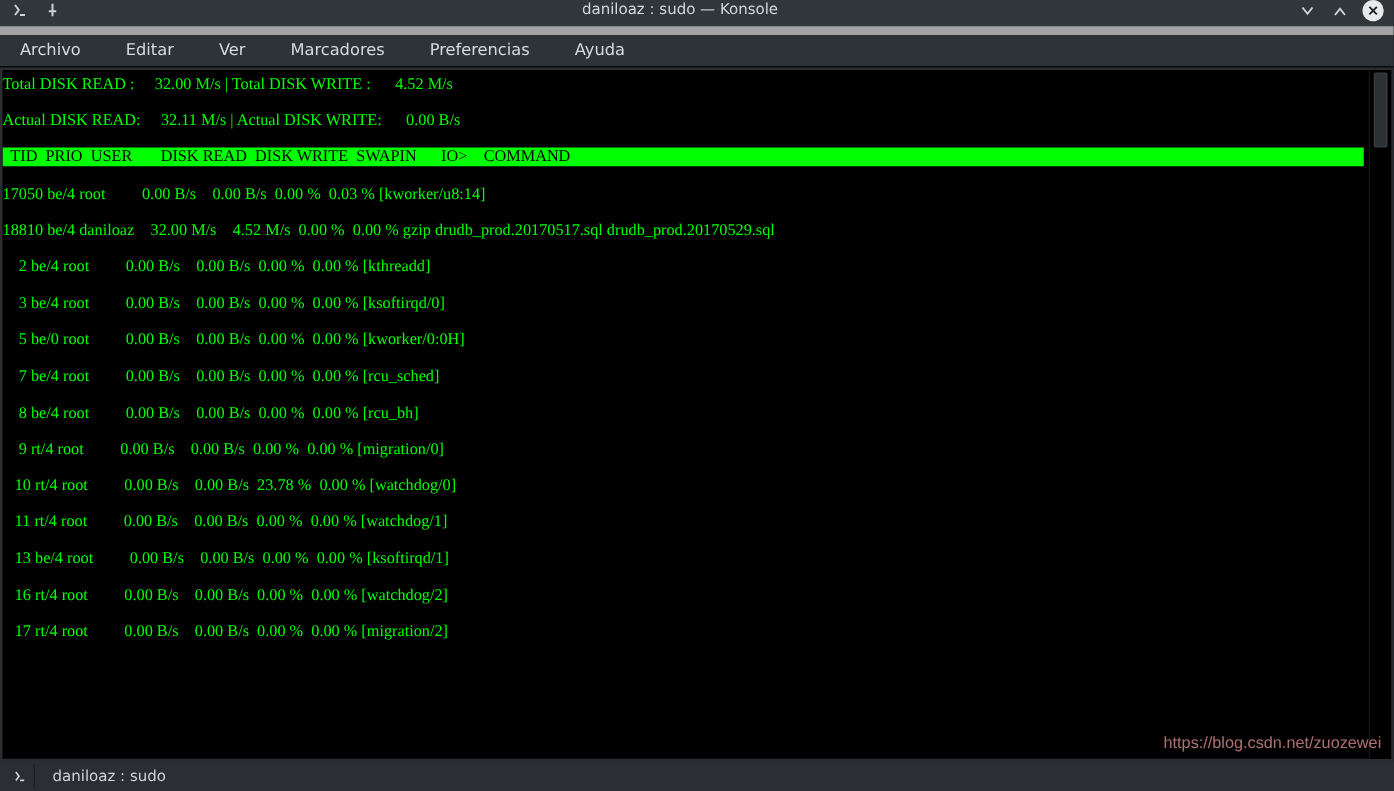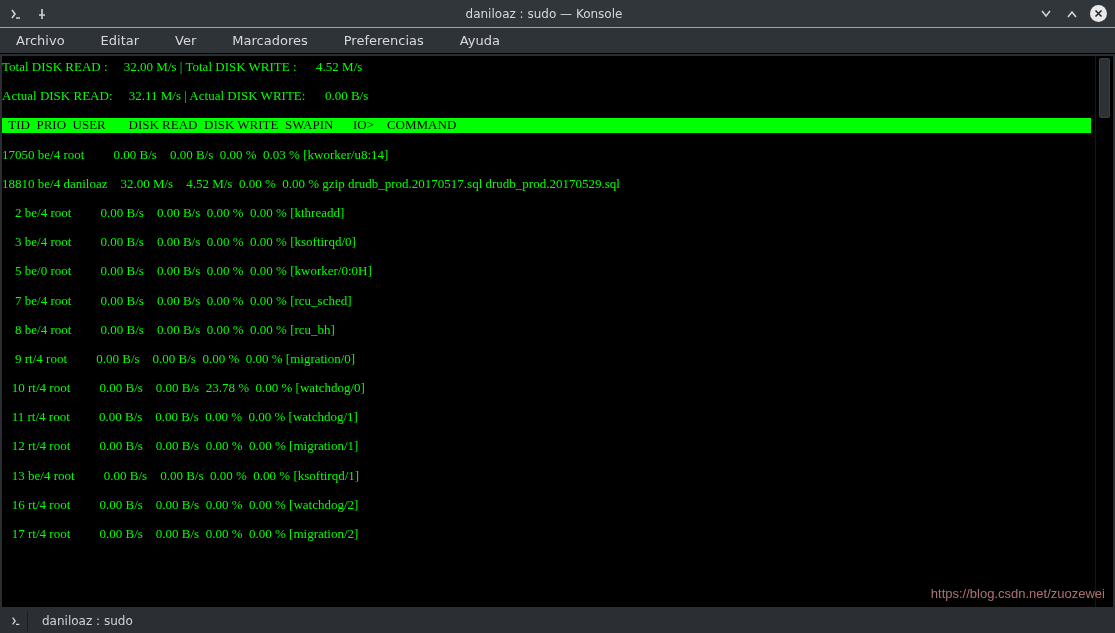--- a/index.html
+++ b/index.html
@@ -9,23 +9,23 @@
     background: #2a2e32;
     font-family: "DejaVu Sans", "Liberation Sans", sans-serif;
     overflow: hidden;
   }
   
   .titlebar {
     height: 28px;
     background: #31363b;
     color: #c7cbd1;
     display: flex;
-    align-items: center;
+    align-items: flex-start;
     font-size: 12px;
-    border-bottom: 1px solid #a3a3a3;
+    border-bottom: 7px solid #a3a3a3;
   }
   .titlebar .left, .titlebar .right {
     display: flex; align-items: center; gap: 10px;
     padding: 0 8px;
   }
   .titlebar .center {
     flex: 1;
     text-align: center;
     color: #d4d8dd;
   }
@@ -182,21 +182,20 @@
 <span class="row c-g">17050 be/4 root         0.00 B/s    0.00 B/s  0.00 %  0.03 % [kworker/u8:14]</span>
 <span class="row c-g">18810 be/4 daniloaz    32.00 M/s    4.52 M/s  0.00 %  0.00 % gzip drudb_prod.20170517.sql drudb_prod.20170529.sql</span>
 <span class="row c-g">    2 be/4 root         0.00 B/s    0.00 B/s  0.00 %  0.00 % [kthreadd]</span>
 <span class="row c-g">    3 be/4 root         0.00 B/s    0.00 B/s  0.00 %  0.00 % [ksoftirqd/0]</span>
 <span class="row c-g">    5 be/0 root         0.00 B/s    0.00 B/s  0.00 %  0.00 % [kworker/0:0H]</span>
 <span class="row c-g">    7 be/4 root         0.00 B/s    0.00 B/s  0.00 %  0.00 % [rcu_sched]</span>
 <span class="row c-g">    8 be/4 root         0.00 B/s    0.00 B/s  0.00 %  0.00 % [rcu_bh]</span>
 <span class="row c-g">    9 rt/4 root         0.00 B/s    0.00 B/s  0.00 %  0.00 % [migration/0]</span>
 <span class="row c-g">   10 rt/4 root         0.00 B/s    0.00 B/s  23.78 %  0.00 % [watchdog/0]</span>
 <span class="row c-g">   11 rt/4 root         0.00 B/s    0.00 B/s  0.00 %  0.00 % [watchdog/1]</span>
-<span class="row c-g">   12 rt/4 root         0.00 B/s    0.00 B/s  0.00 %  0.00 % [migration/1]</span>
 <span class="row c-g">   13 be/4 root         0.00 B/s    0.00 B/s  0.00 %  0.00 % [ksoftirqd/1]</span>
 <span class="row c-g">   16 rt/4 root         0.00 B/s    0.00 B/s  0.00 %  0.00 % [watchdog/2]</span>
 <span class="row c-g">   17 rt/4 root         0.00 B/s    0.00 B/s  0.00 %  0.00 % [migration/2]</span>
 
 
 
 
 
 
 

